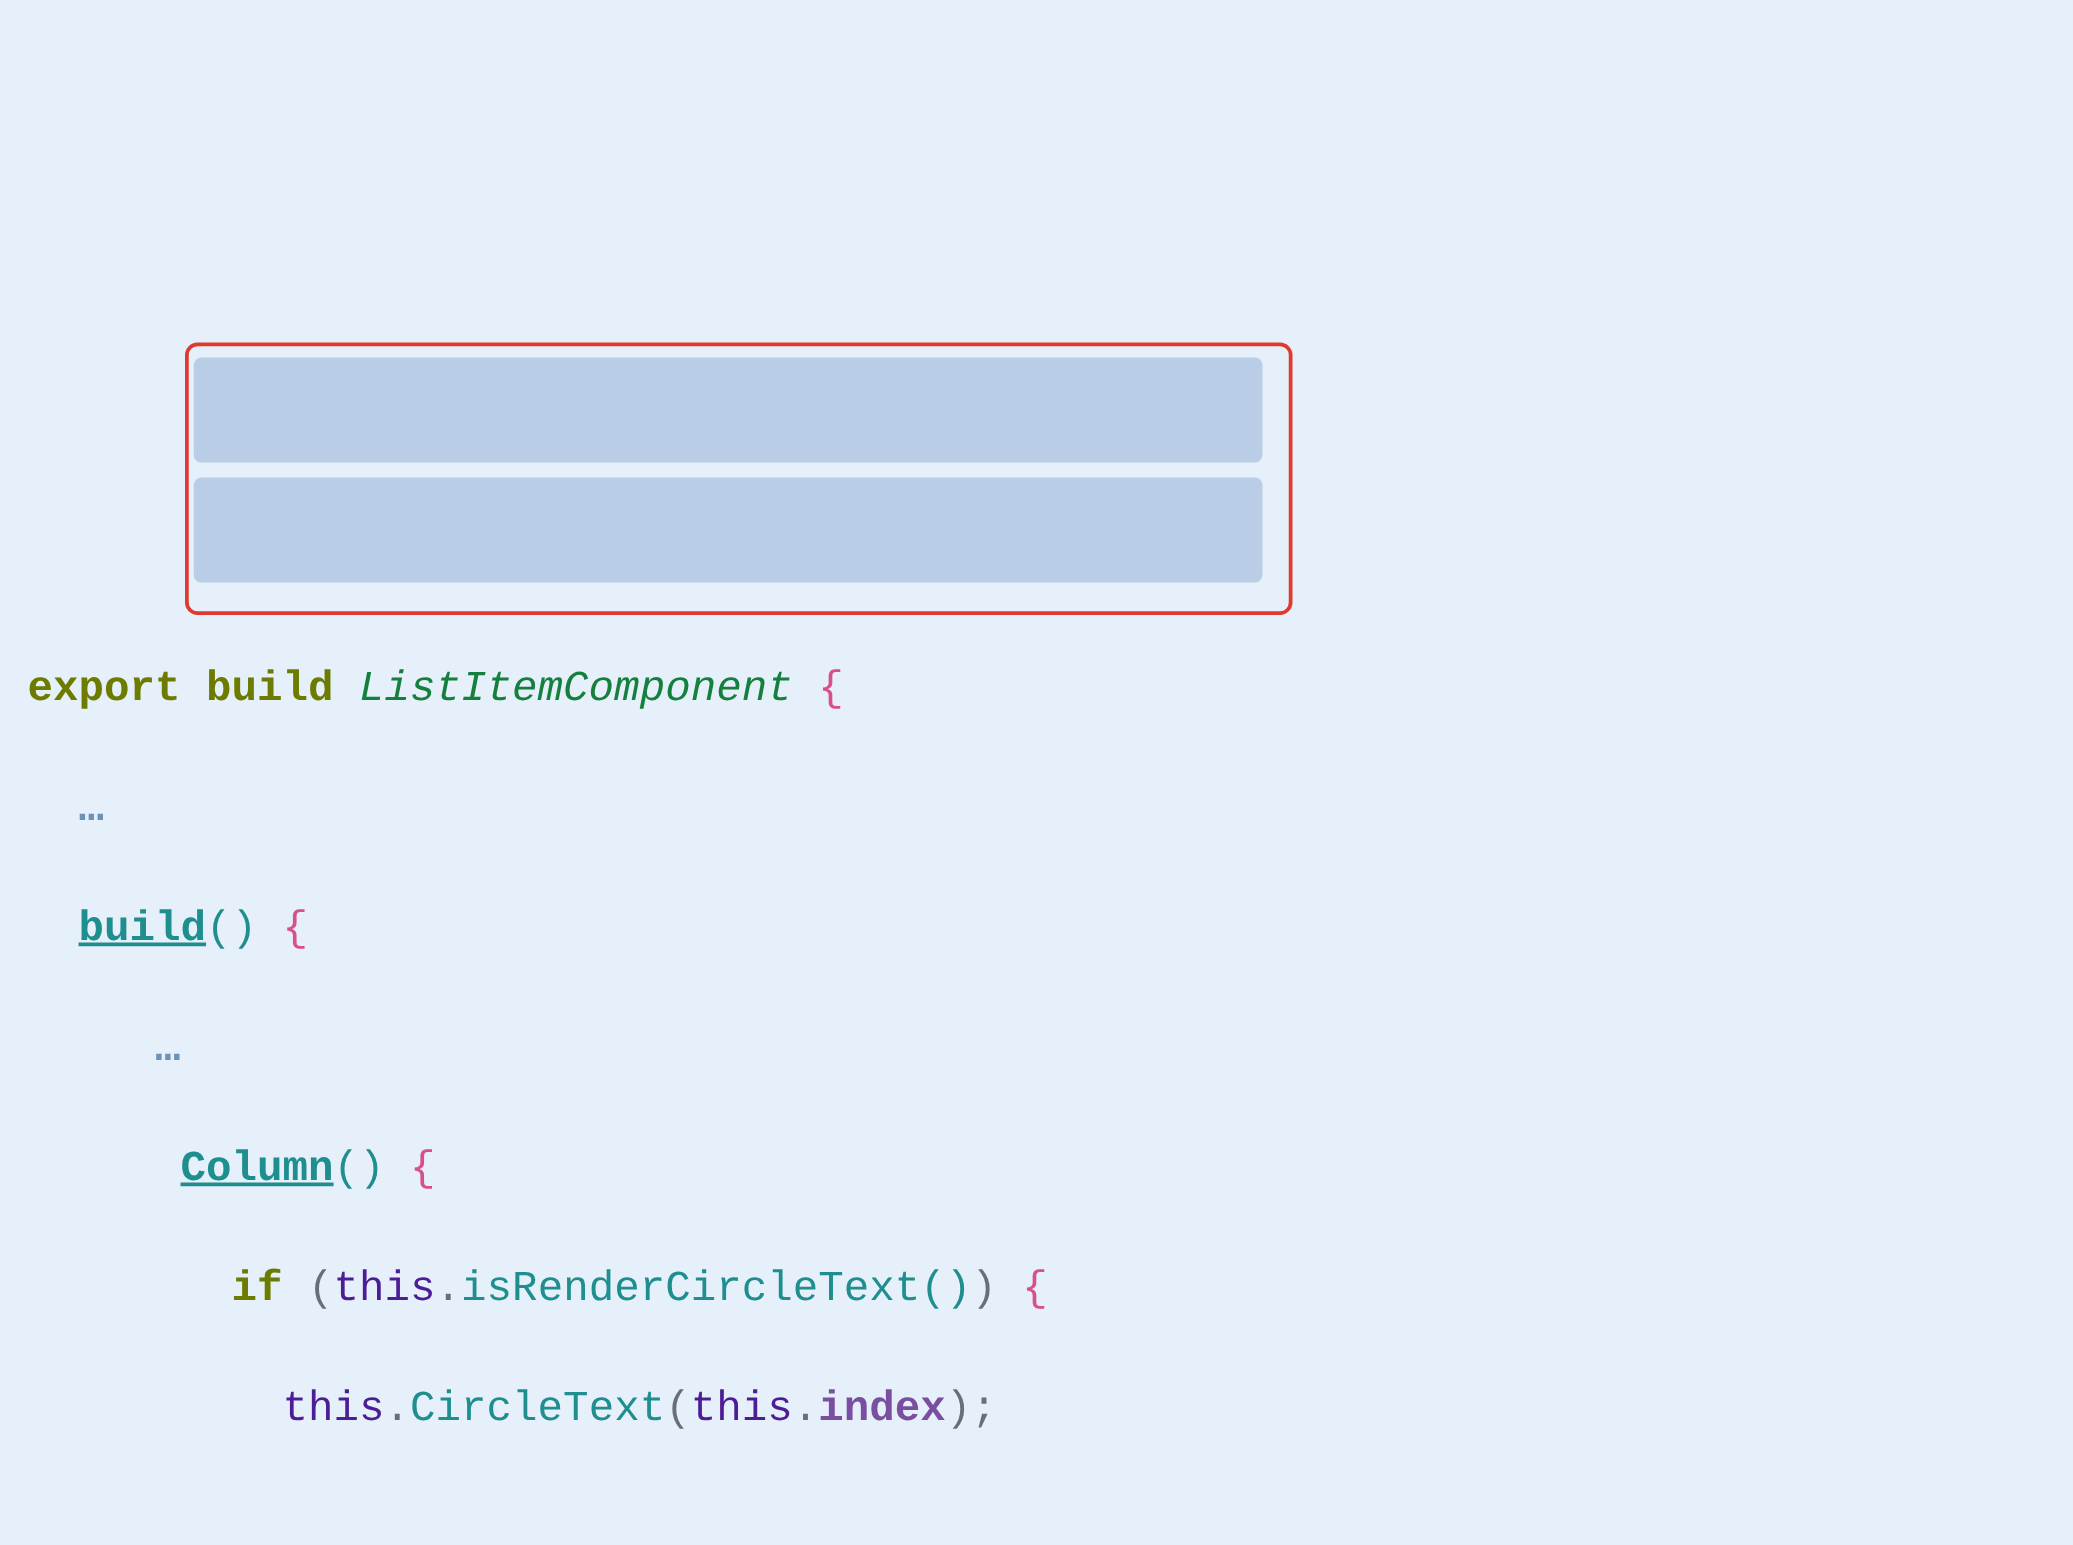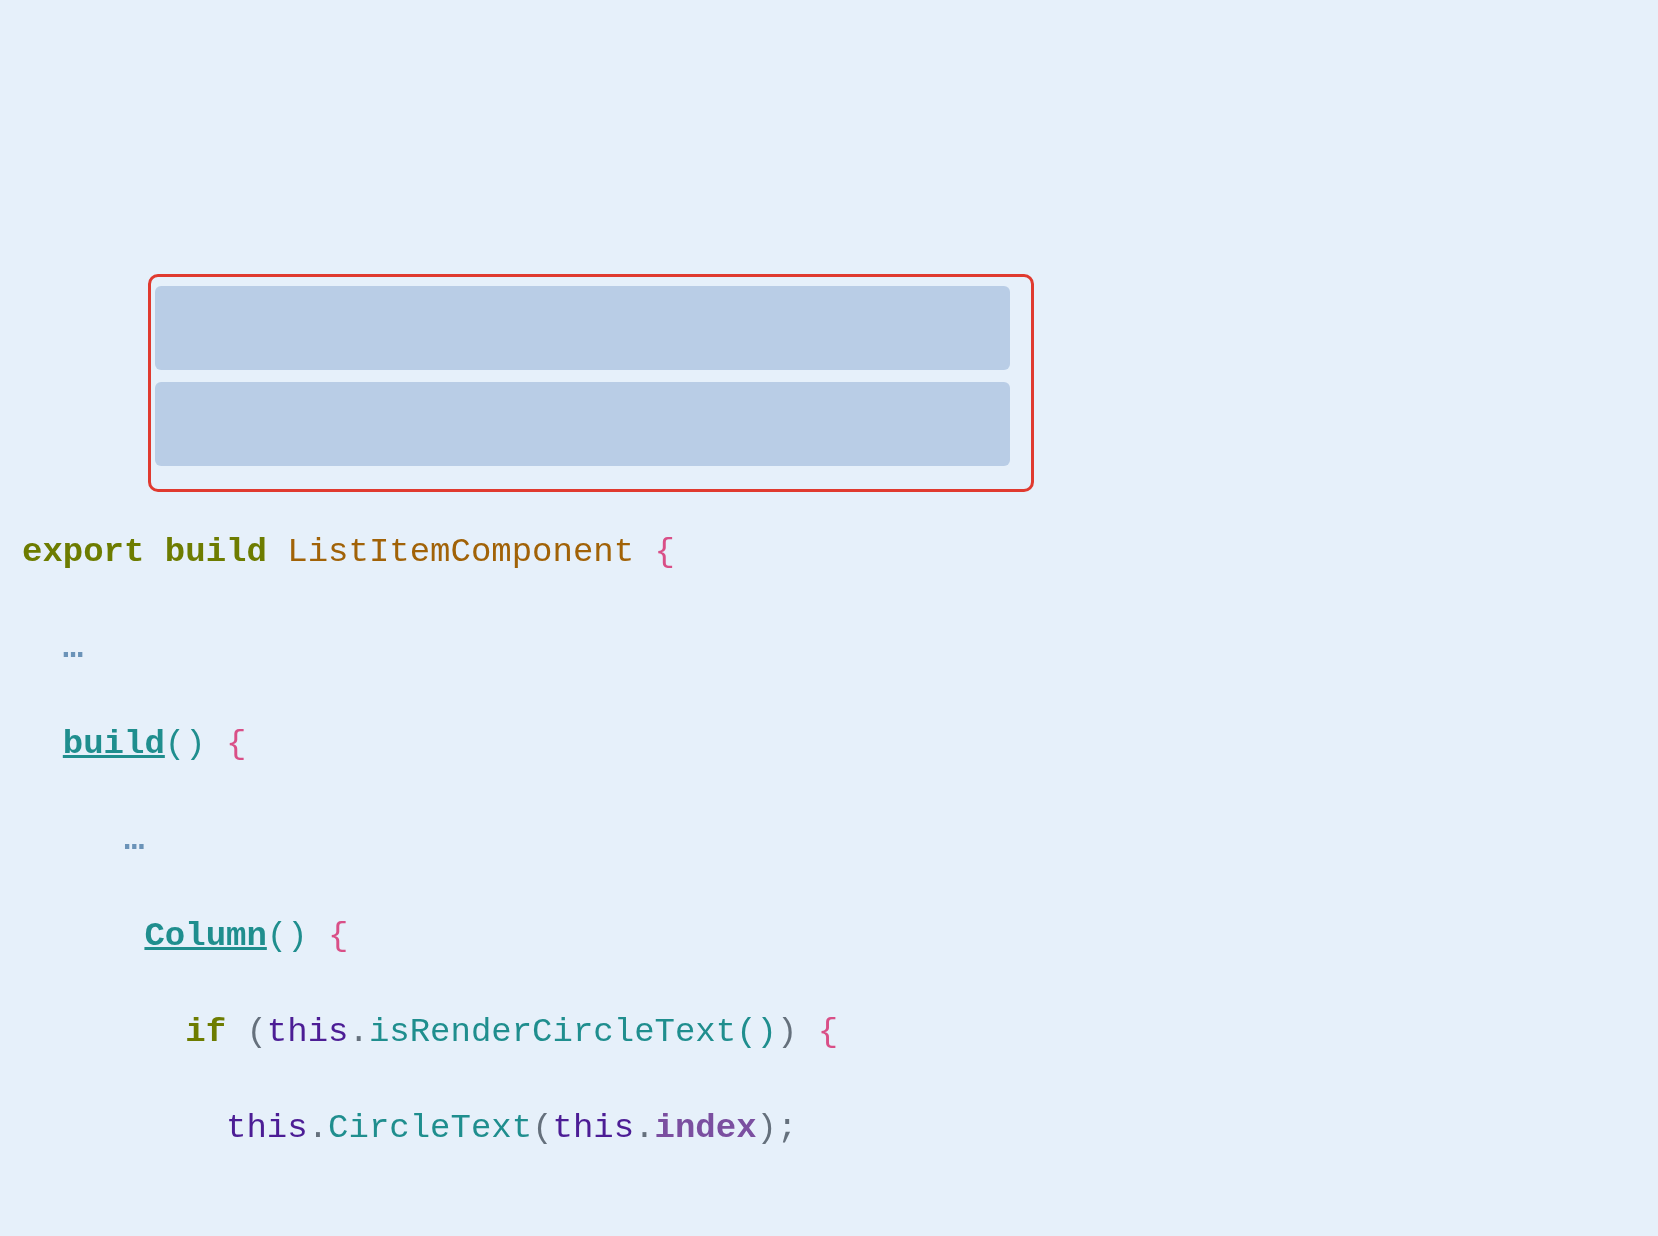--- a/index.html
+++ b/index.html
@@ -20,21 +20,21 @@
     color: #8a8f99;
   }
   .line {
     display: block;
     height: 48px;
     line-height: 48px;
   }
   
   .kw     { color: #6d7c00; font-weight: 600; }
   .ident  { color: #65707c; }                     
-  .name   { color: #a16207; font-weight: 500; }
+  .name   { color: #15803d; font-weight: 500; font-style: italic; }
   .call   { color: #1f8e8e; }                     
   .tealb  { color: #1f8e8e; font-weight: 600; text-decoration: underline; }
   .paren  { color: #1f8e8e; }
   .brace  { color: #d94f87; }                     
   .dots   { color: #6b93b8; font-weight: 600; letter-spacing: 2px; }
   .this   { color: #4c1d95; }
   .prop   { color: #7b4fa0; font-weight: 600; }   
   .dot    { color: #65707c; }
   .semi   { color: #65707c; }
 

